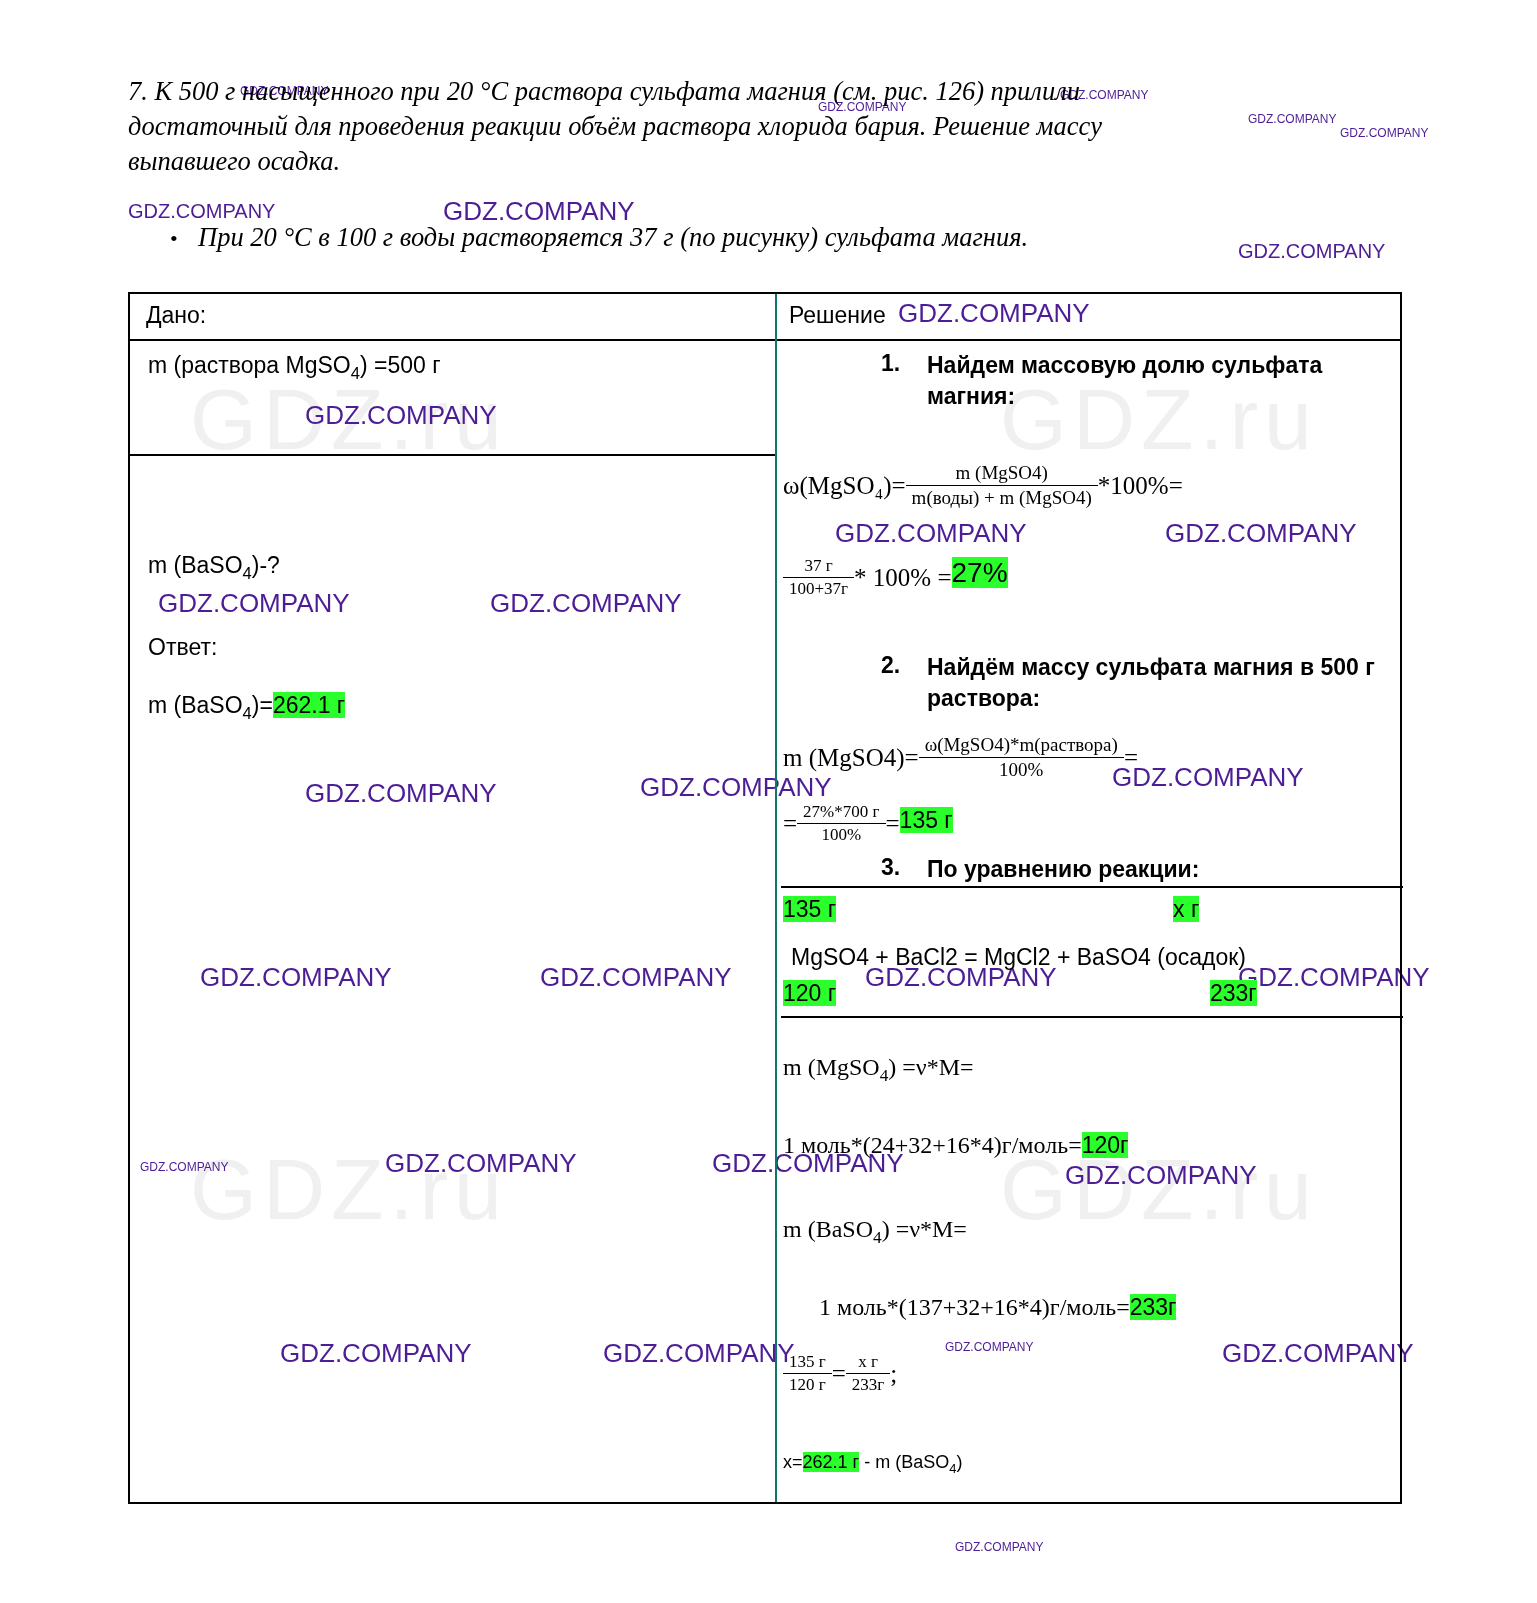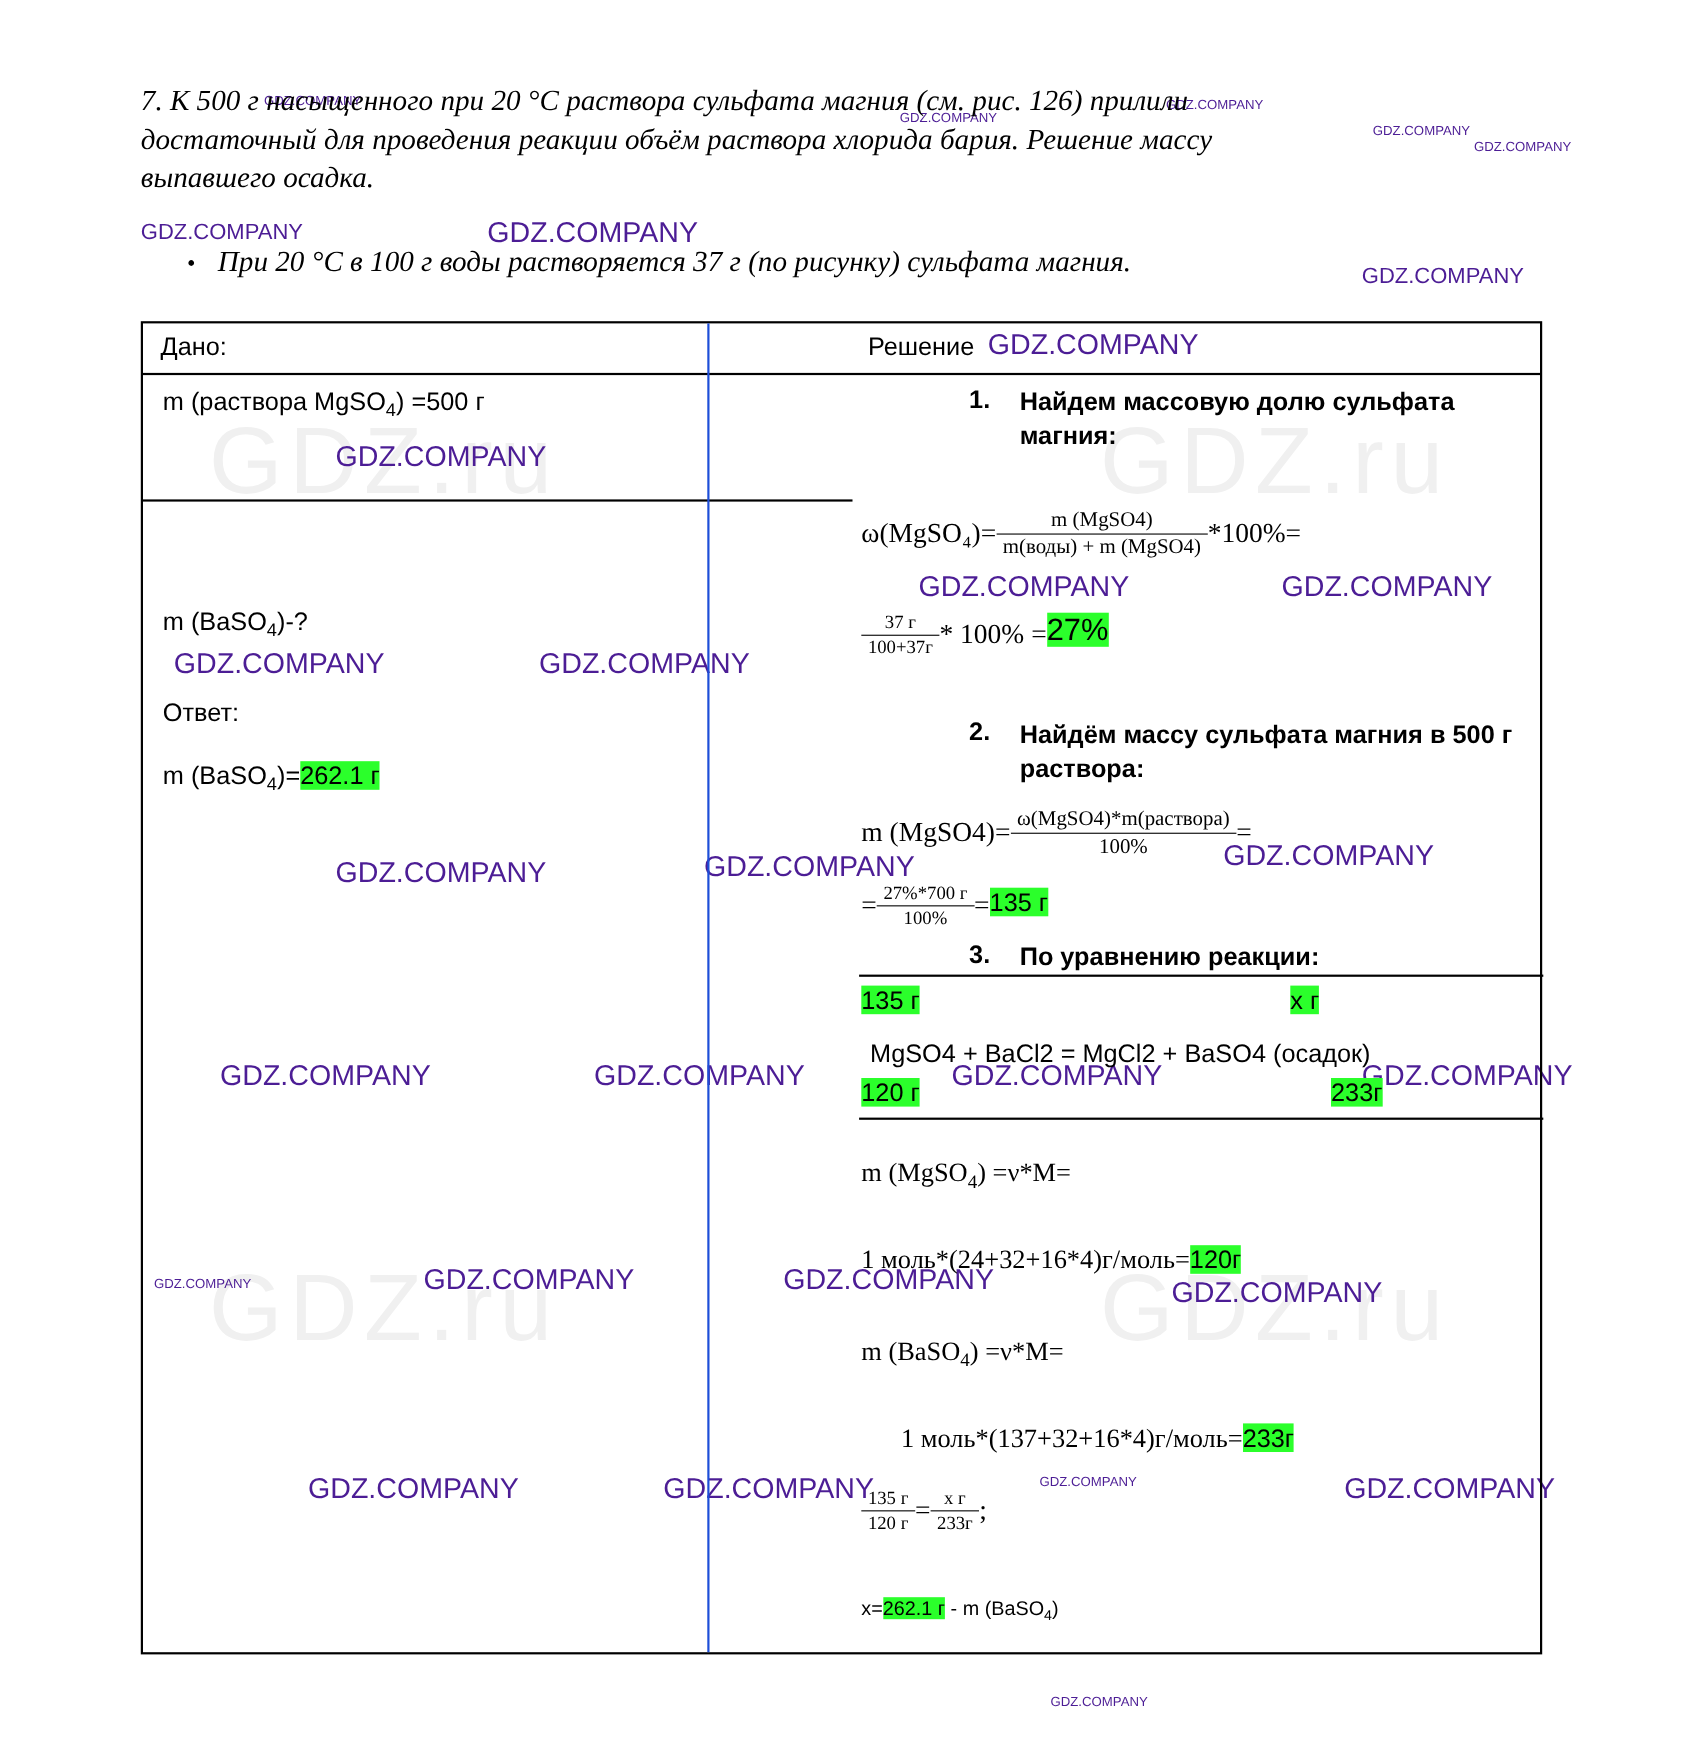--- a/index.html
+++ b/index.html
@@ -65,23 +65,23 @@
     top: 292px;
     width: 1274px;
     height: 1212px;
     border: 2px solid #000;
     box-sizing: border-box;
   }
   .col-left {
     position: absolute;
     left: 0;
     top: 0;
-    width: 515px;
+    width: 647px;
     height: 100%;
-    border-right: 2px solid #1d4ed8;
+    border-right: 2px solid #0f766e;
     box-sizing: border-box;
   }
   .col-right {
     position: absolute;
     left: 645px;
     top: 0;
     right: 0;
     height: 100%;
   }
   .hdr-row-line {

